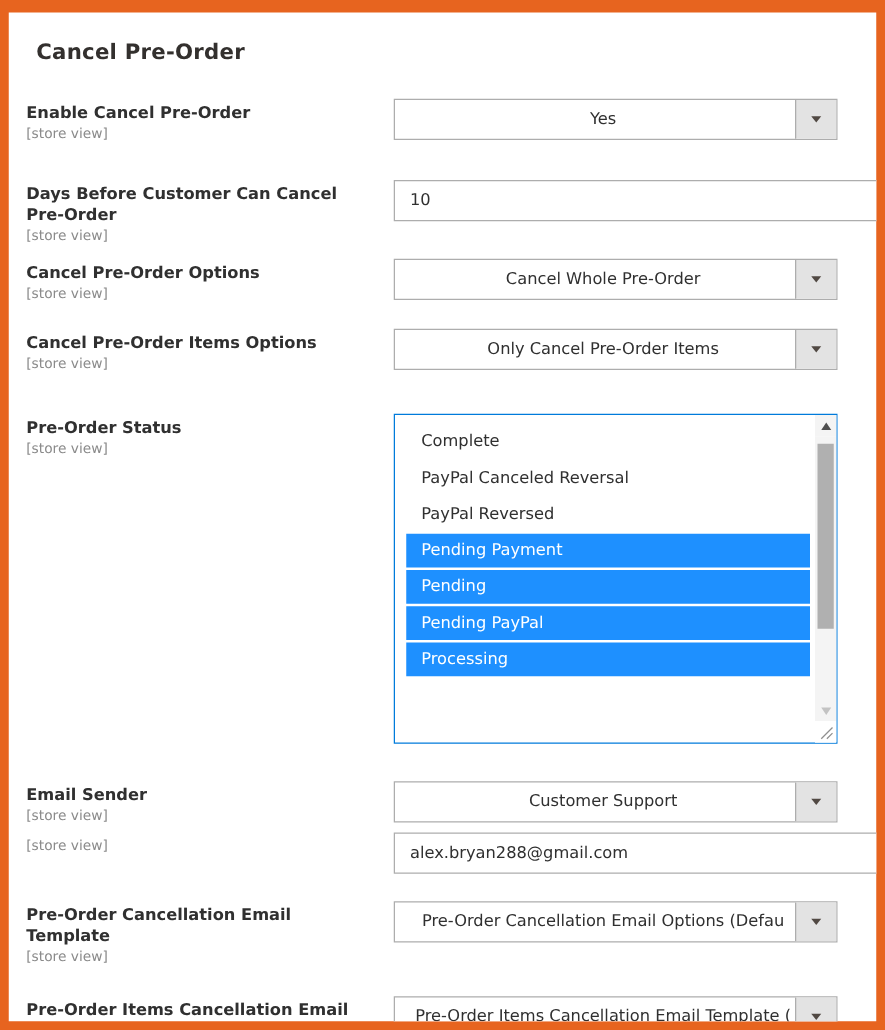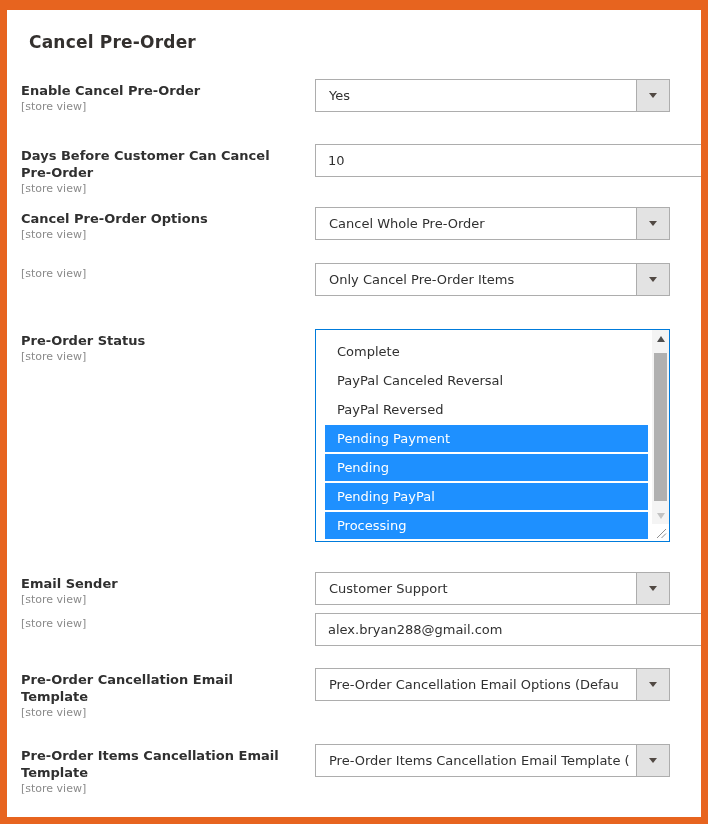--- a/index.html
+++ b/index.html
@@ -31,21 +31,21 @@
   .label-col label {
     display:block; font-size:13px; font-weight:600; color:#303030;
     line-height:17px;
   }
   .scope { display:block; font-size:11px; color:#8a8a8a; line-height:14px; margin-top:1px; }
   .field-col { margin-left:14px; width:355px; flex:0 0 355px; }
 
   
   .select {
     display:flex; align-items:stretch; height:33px; width:355px;
-    border:1px solid #adadad; background:#fff; cursor:pointer;
+    border:1px solid #adadad; background:#fff; cursor:pointer;text-align:center;
   }
   .select-value {
     flex:1; font-size:13px; color:#303030; line-height:31px;
     padding-left:13px; white-space:nowrap; overflow:hidden;
   }
   .select-arrow {
     width:33px; flex:0 0 33px; background:#e3e3e3; border-left:1px solid #adadad;
     display:flex; align-items:center; justify-content:center;
   }
   .tri-down-dark {
@@ -54,21 +54,21 @@
   }
   
   .text-input {
     width:429px; height:33px; border:1px solid #adadad; background:#fff;
     font-family:inherit; font-size:13px; color:#303030; padding:0 12px;
     outline:none;
   }
 
   
   .listbox {
-    width:355px; height:213px; border:1px solid #007bdb; background:#fff;
+    width:355px; height:264px; border:1px solid #007bdb; background:#fff;
     display:flex; position:relative;
   }
   .options { flex:1; padding:8px 4px 6px 9px; overflow:hidden; }
   .option {
     height:27px; line-height:27px; font-size:13px; color:#303030;
     padding-left:12px; margin-bottom:2px; white-space:nowrap; cursor:default;
   }
   .option.selected { background: var(--selection, #1e90ff); color:#fff; }
 
   .scrollbar {
@@ -130,20 +130,21 @@
           <span class="select-value">Cancel Whole Pre-Order</span>
           <span class="select-arrow">
               <span class="tri-down-dark"></span>
             </span>
         </div>
       </div>
     </div>
 
     <div class="row r4">
       <div class="label-col">
+        <label>Cancel Pre-Order Items Options</label>
         <span class="scope">[store view]</span>
       </div>
       <div class="field-col">
         <div class="select">
           <span class="select-value">Only Cancel Pre-Order Items</span>
           <span class="select-arrow">
               <span class="tri-down-dark"></span>
             </span>
         </div>
       </div>

